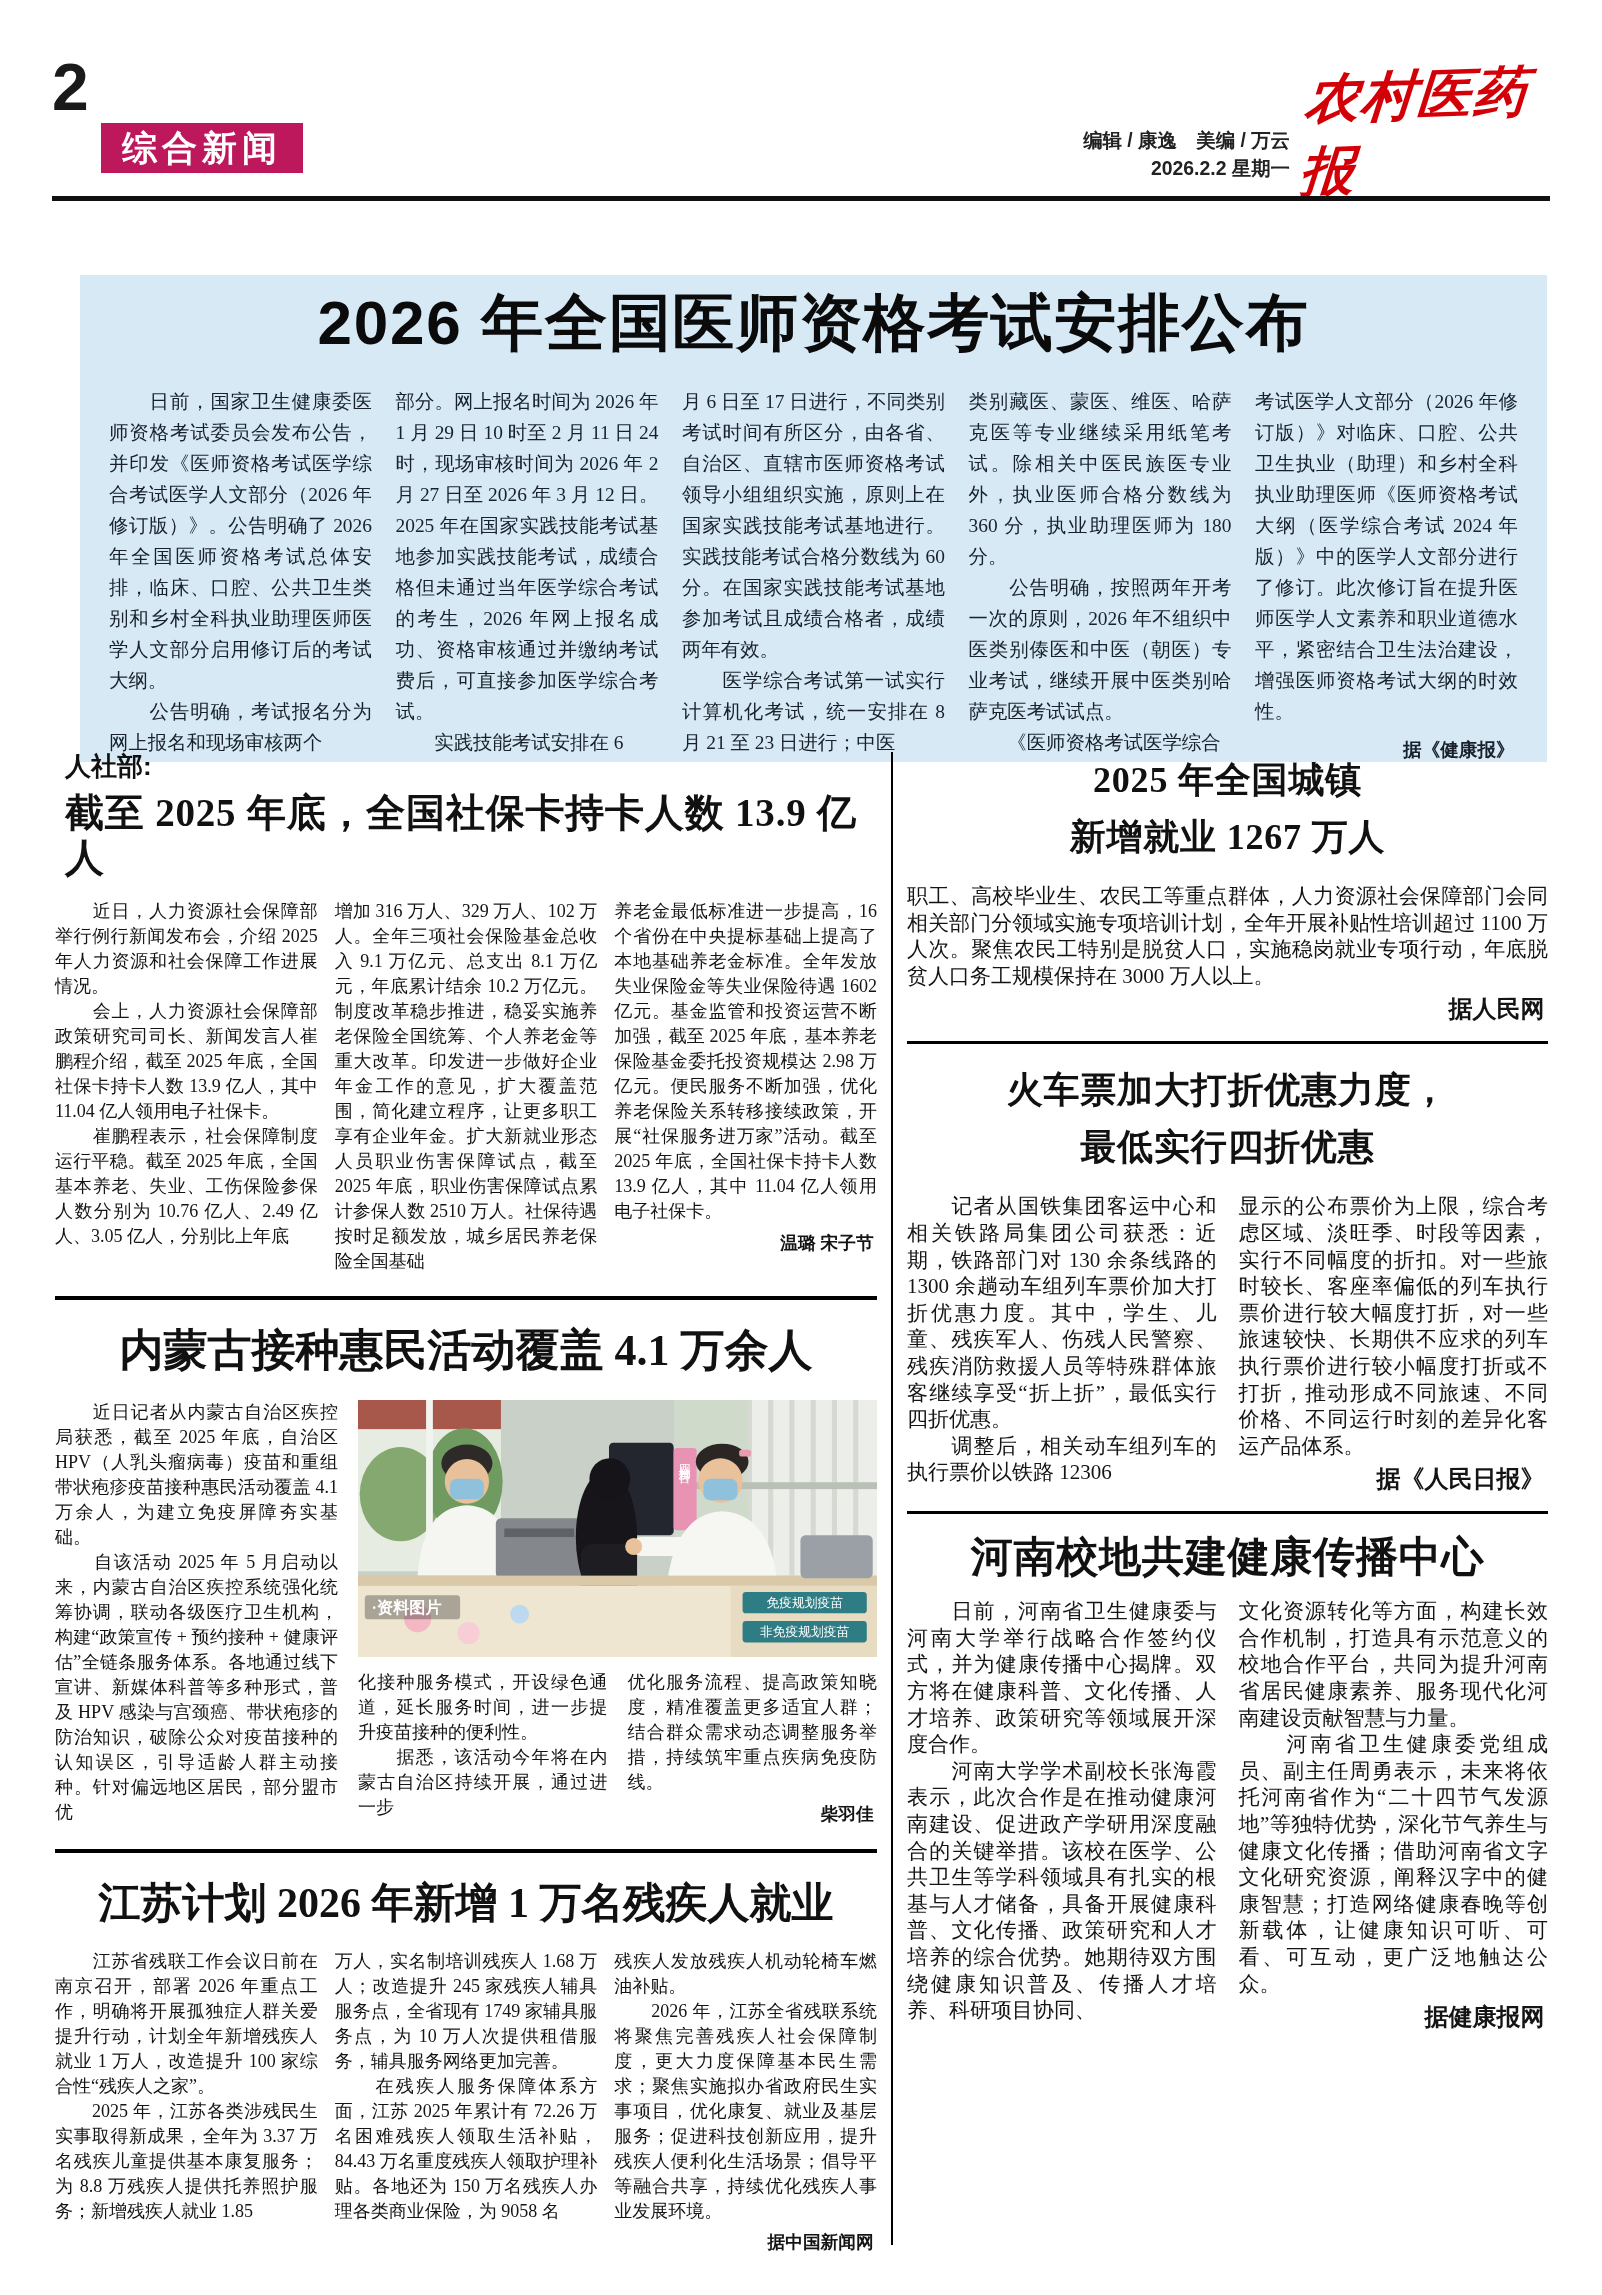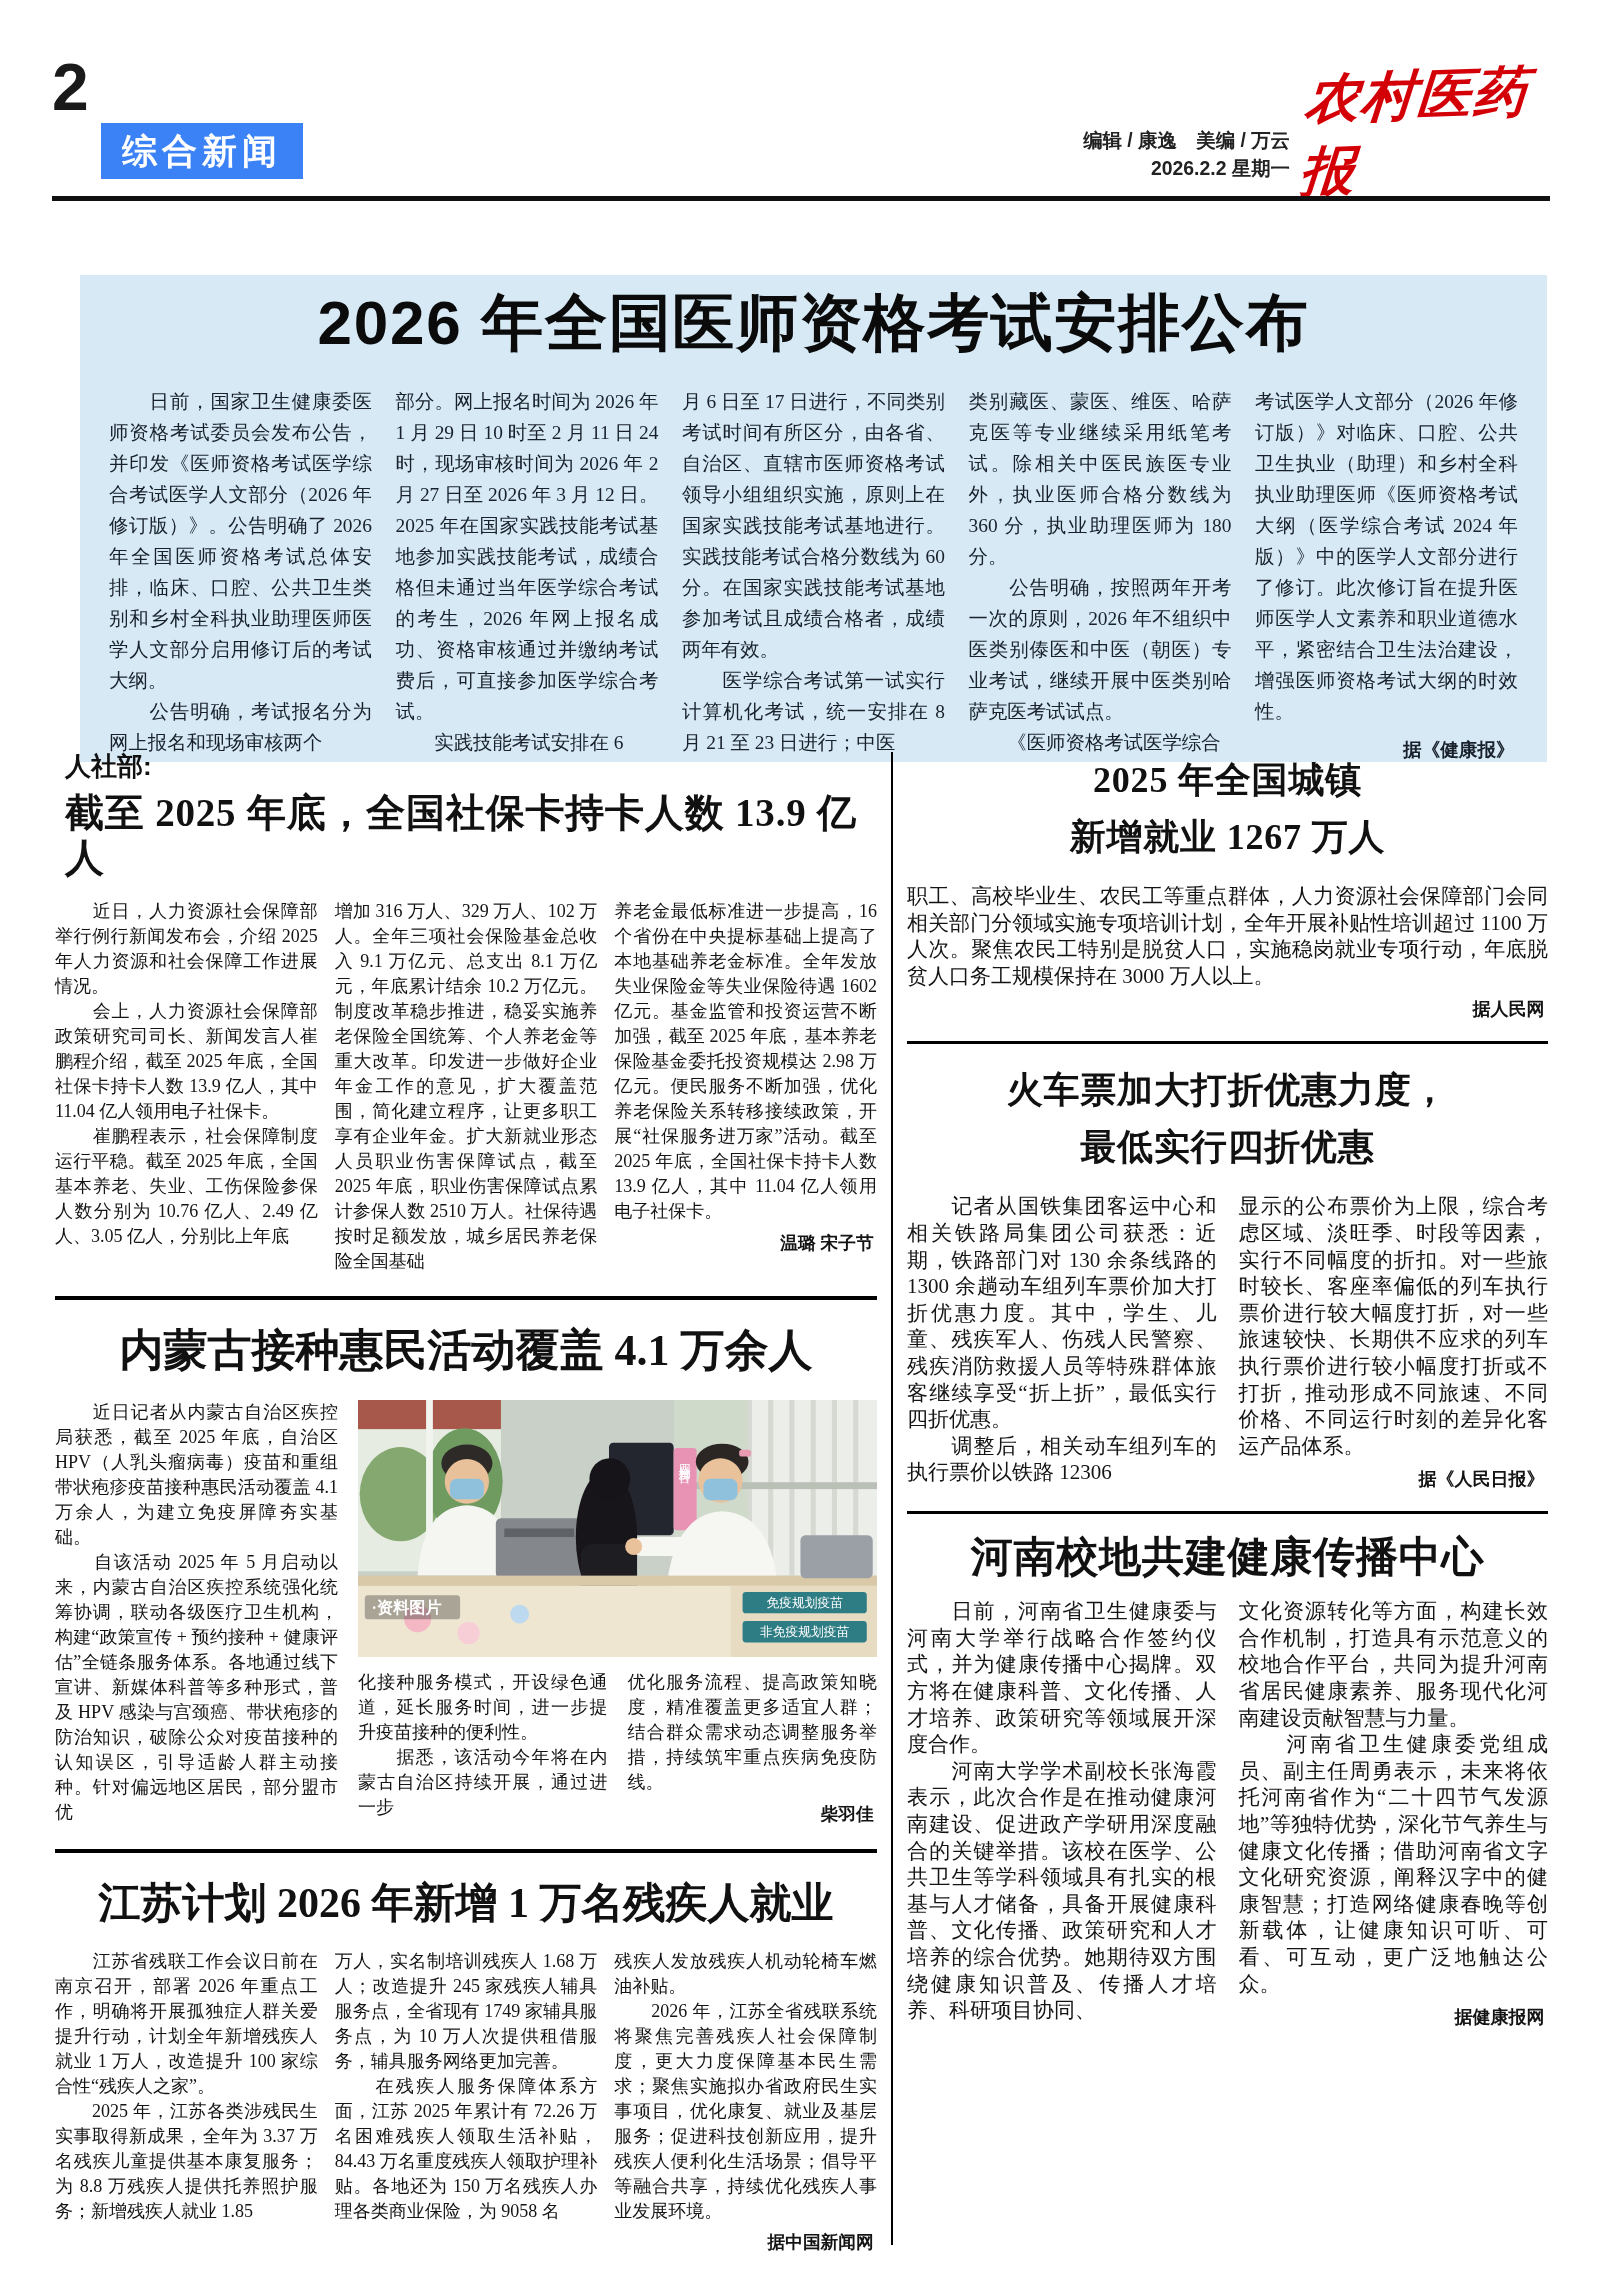--- a/index.html
+++ b/index.html
@@ -4,21 +4,21 @@
 <style>
   html,body{margin:0;padding:0;background:#f2f2f2;}
   .page{position:relative;width:1602px;height:2295px;margin:0 auto;background:#fff;overflow:hidden;
         font-family:"Liberation Serif","DejaVu Serif",serif;color:#111;}
   .sans{font-family:"Liberation Sans","DejaVu Sans",sans-serif;}
   p{margin:0;padding:0;}
 
   
   .hdr-num{position:absolute;left:52px;top:54px;font-size:66px;font-weight:bold;
            font-family:"Liberation Sans","DejaVu Sans",sans-serif;color:#1a1a1a;line-height:1;}
-  .hdr-section{position:absolute;left:101px;top:123px;width:202px;height:56px;background:#3b82f6;
+  .hdr-section{position:absolute;left:101px;top:123px;width:202px;height:50px;background:#be185d;
                display:flex;align-items:center;justify-content:center;color:#fff;font-weight:bold;
                font-size:35px;letter-spacing:5px;}
   .hdr-meta{position:absolute;left:826px;top:126px;width:464px;text-align:right;
             font-family:"Liberation Sans","DejaVu Sans",sans-serif;font-weight:bold;
             font-size:19.4px;line-height:28px;color:#222;}
   .masthead{position:absolute;left:1303px;top:81px;width:261px;height:101px;display:flex;
             align-items:center;justify-content:center;color:#d40008;font-weight:bold;
             font-style:italic;font-size:54px;letter-spacing:1.7px;transform:skewX(-6deg) rotate(-2deg);}
   .hdr-rule{position:absolute;left:52px;top:196px;width:1498px;height:5px;background:#111;}
 
@@ -45,21 +45,21 @@
   .l-title{font-weight:bold;font-size:39px;letter-spacing:0.8px;padding-left:10px;margin-top:6.7px;line-height:1.15;}
   .c-title{font-weight:bold;text-align:center;line-height:1.2;}
   .nm-title{font-size:44px;margin-top:25px;}
   .js-title{font-size:42px;margin-top:25px;}
   .r-title2{font-weight:bold;text-align:center;font-size:36px;line-height:57px;letter-spacing:0.8px;}
   .r-title1{font-weight:bold;text-align:center;font-size:42px;line-height:51px;letter-spacing:0.8px;}
 
   .src{text-align:right;font-family:"Liberation Sans","DejaVu Sans",sans-serif;font-weight:bold;
        margin-top:6.7px;padding-right:3.4px;}
   .lbody .src{font-size:17.7px;}
-  .rbody-src{font-size:18px;}
+  .rbody-src{font-size:24px;}
 
   .hdiv{height:4.2px;background:#000;margin-top:22px;}
   .hdiv2{height:2.5px;background:#000;margin:18.6px 0;}
 
   .shebao-body{margin-top:18.6px;min-height:353px;}
   .nm-content{display:flex;gap:20px;margin-top:22px;}
   .nm-col1{width:283px;flex:none;font-size:18px;line-height:25px;text-align:justify;color:#141414;}
   .nm-right{flex:1;min-width:0;}
   .nm-photo{width:100%;height:257px;display:block;}
   .nm-subcols{display:flex;gap:20px;margin-top:13.5px;}

